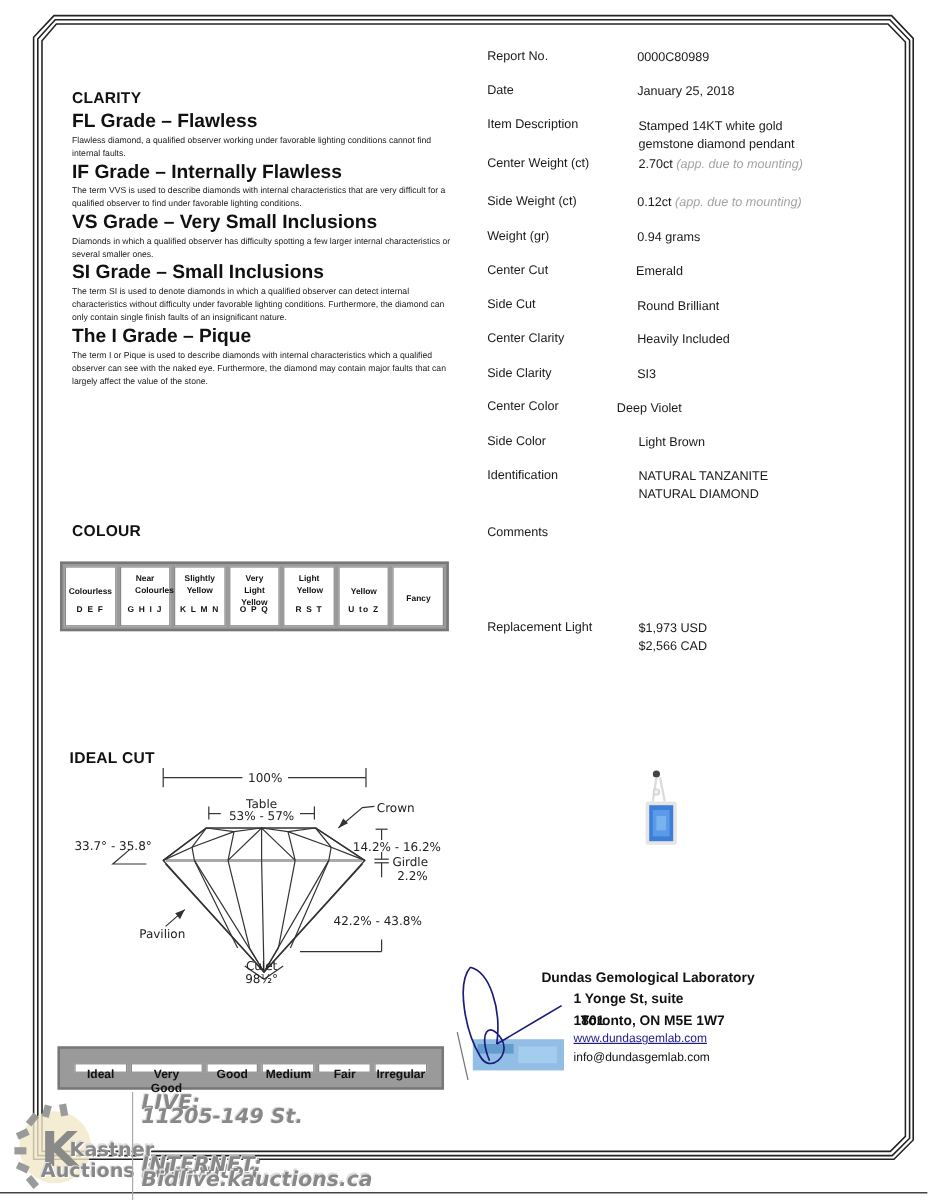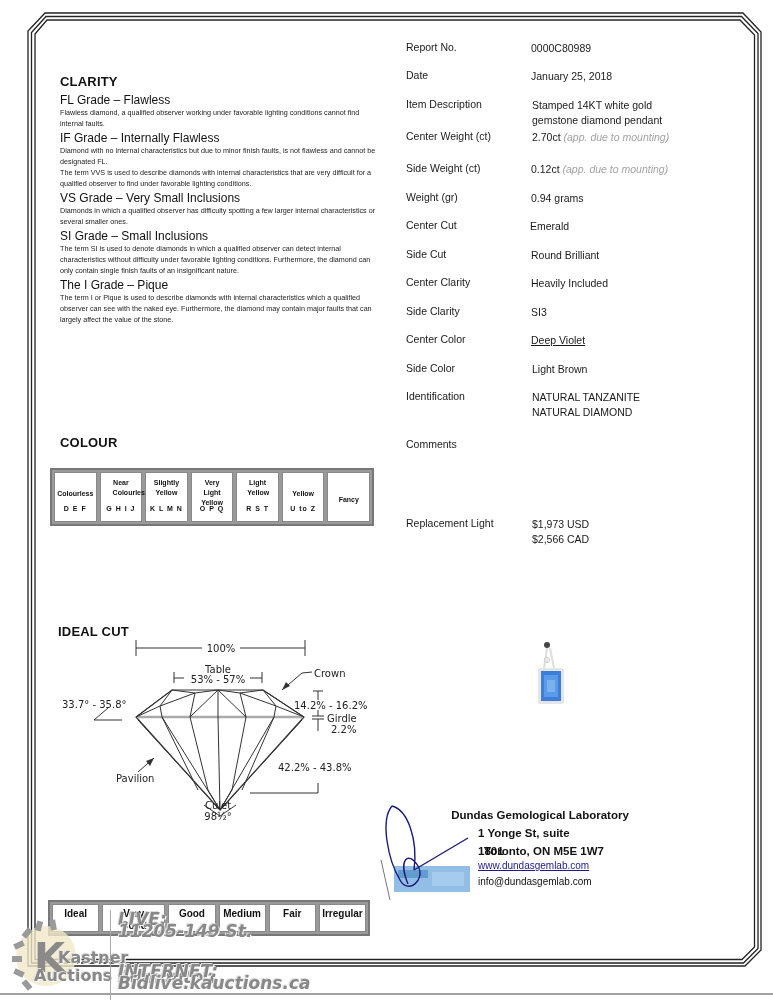--- a/index.html
+++ b/index.html
@@ -2,36 +2,36 @@
 <html><head>
 <meta charset="utf-8">
 <style>
   html, body { margin:0; padding:0; }
   body { width:773px; height:1000px; background:#ffffff; position:relative; overflow:hidden;
          font-family:"Liberation Sans", sans-serif; color:#111; }
   .frame { position:absolute; left:0; top:0; width:773px; height:1000px; pointer-events:none; }
   .abs { position:absolute; }
 
   .h-section { font-weight:bold; font-size:13px; letter-spacing:0.2px; }
-  .grade-title { font-weight:normal; font-size:12px; margin-top:2px; }
+  .grade-title { font-weight:bold; font-size:16px; margin-top:2px; }
   .grade-desc { font-size:7.2px; line-height:11px; color:#222; }
 
   .info-label { font-size:10.5px; color:#1a1a1a; }
   .info-value { font-size:10.5px; color:#1a1a1a; line-height:15px; }
   .muted { color:#a3a3a3; font-style:italic; }
 
   .colour-table { position:absolute; left:50px; top:468px; width:324px; height:58px;
                   border:2px solid #777; background:#9a9a9a; display:flex; gap:3px; padding:2px; box-sizing:border-box; }
   .colour-cell { flex:1; background:#fff; border:1px solid #888; display:flex; flex-direction:column;
                  align-items:center; justify-content:center; font-size:7px; font-weight:bold; text-align:center; line-height:10px; position:relative; }
   .colour-cell .grades { position:absolute; bottom:7px; left:0; right:0; letter-spacing:1px; font-size:7px; }
   .colour-cell .name { position:absolute; top:5px; left:0; right:0; }
 
-  .cut-table { position:absolute; left:48px; top:900px; width:322px; height:36px;
-               border:2px solid #777; background:#9a9a9a; display:flex; gap:3px; padding:2px; box-sizing:border-box; }
+  .cut-table { position:absolute; left:48px; top:872px; width:322px; height:36px;
+               border:2px solid #777; background:#9a9a9a; display:flex; gap:3px; padding:12px; box-sizing:border-box; }
   .cut-cell { flex:1; background:#fff; border:1px solid #888; font-size:10px; font-weight:bold; text-align:center; line-height:12px; padding-top:3px; }
 
   .lab { text-align:center; font-weight:bold; font-size:11.5px; line-height:18px; }
   .lab-link { font-size:10px; color:#1a1a8a; text-decoration:underline; }
   .lab-mail { font-size:10px; color:#111; }
 
   .diagram-label { font-family:"DejaVu Sans", sans-serif; font-size:10px; fill:#222; }
 
   .kastner-text { font-family:"DejaVu Sans", sans-serif; font-style:italic; font-weight:bold;
                   color:#888; font-size:17px; line-height:11px; text-shadow:1px 1px 0 #fff, -1px -1px 0 #ddd; }
@@ -49,21 +49,20 @@
 </svg>
 
 <div class="abs" style="left:60px; top:74px; width:318px;">
   <div class="h-section" style="margin-bottom:4px;">CLARITY</div>
   <div>
     <div class="grade-title">FL Grade – Flawless</div>
     <div class="grade-desc"> Flawless diamond, a qualified observer working under favorable lighting conditions cannot find internal faults.</div>
   </div>
   <div>
     <div class="grade-title">IF Grade – Internally Flawless</div>
-    <div class="grade-desc"> Diamond with no internal characteristics but due to minor finish faults, is not flawless and cannot be designated FL.</div>
   </div>
   <div>
     <div class="grade-desc">The term VVS is used to describe diamonds with internal characteristics that are very difficult for a qualified observer to find under favorable lighting conditions.</div>
   </div>
   <div>
     <div class="grade-title"> VS Grade – Very Small Inclusions</div>
     <div class="grade-desc">Diamonds in which a qualified observer has difficulty spotting a few larger internal characteristics or several smaller ones.</div>
   </div>
   <div>
     <div class="grade-title">SI Grade – Small Inclusions</div>
@@ -109,21 +108,21 @@
   <div class="abs info-label" style="left:406px; top:248px;">Side Cut</div>
   <div class="abs info-value" style="left:531px; top:248px;">Round Brilliant</div>
 
   <div class="abs info-label" style="left:406px; top:276px;">Center Clarity</div>
   <div class="abs info-value" style="left:531px; top:276px;">Heavily Included</div>
 
   <div class="abs info-label" style="left:406px; top:305px;">Side Clarity</div>
   <div class="abs info-value" style="left:531px; top:305px;">SI3</div>
 
   <div class="abs info-label" style="left:406px; top:333px;">Center Color</div>
-  <div class="abs info-value" style="left:531px; top:333px;text-decoration:underline;">Deep Violet</div>
+  <div class="abs info-value" style="left:514px; top:333px;">Deep Violet</div>
 
   <div class="abs info-label" style="left:406px; top:362px;">Side Color</div>
   <div class="abs info-value" style="left:532px; top:362px;">Light Brown</div>
 
   <div class="abs info-label" style="left:406px; top:390px;text-align:center;">Identification</div>
   <div class="abs info-value" style="left:532px; top:390px;">
     <div>NATURAL TANZANITE</div>
     <div>NATURAL DIAMOND</div>
   </div>
 

